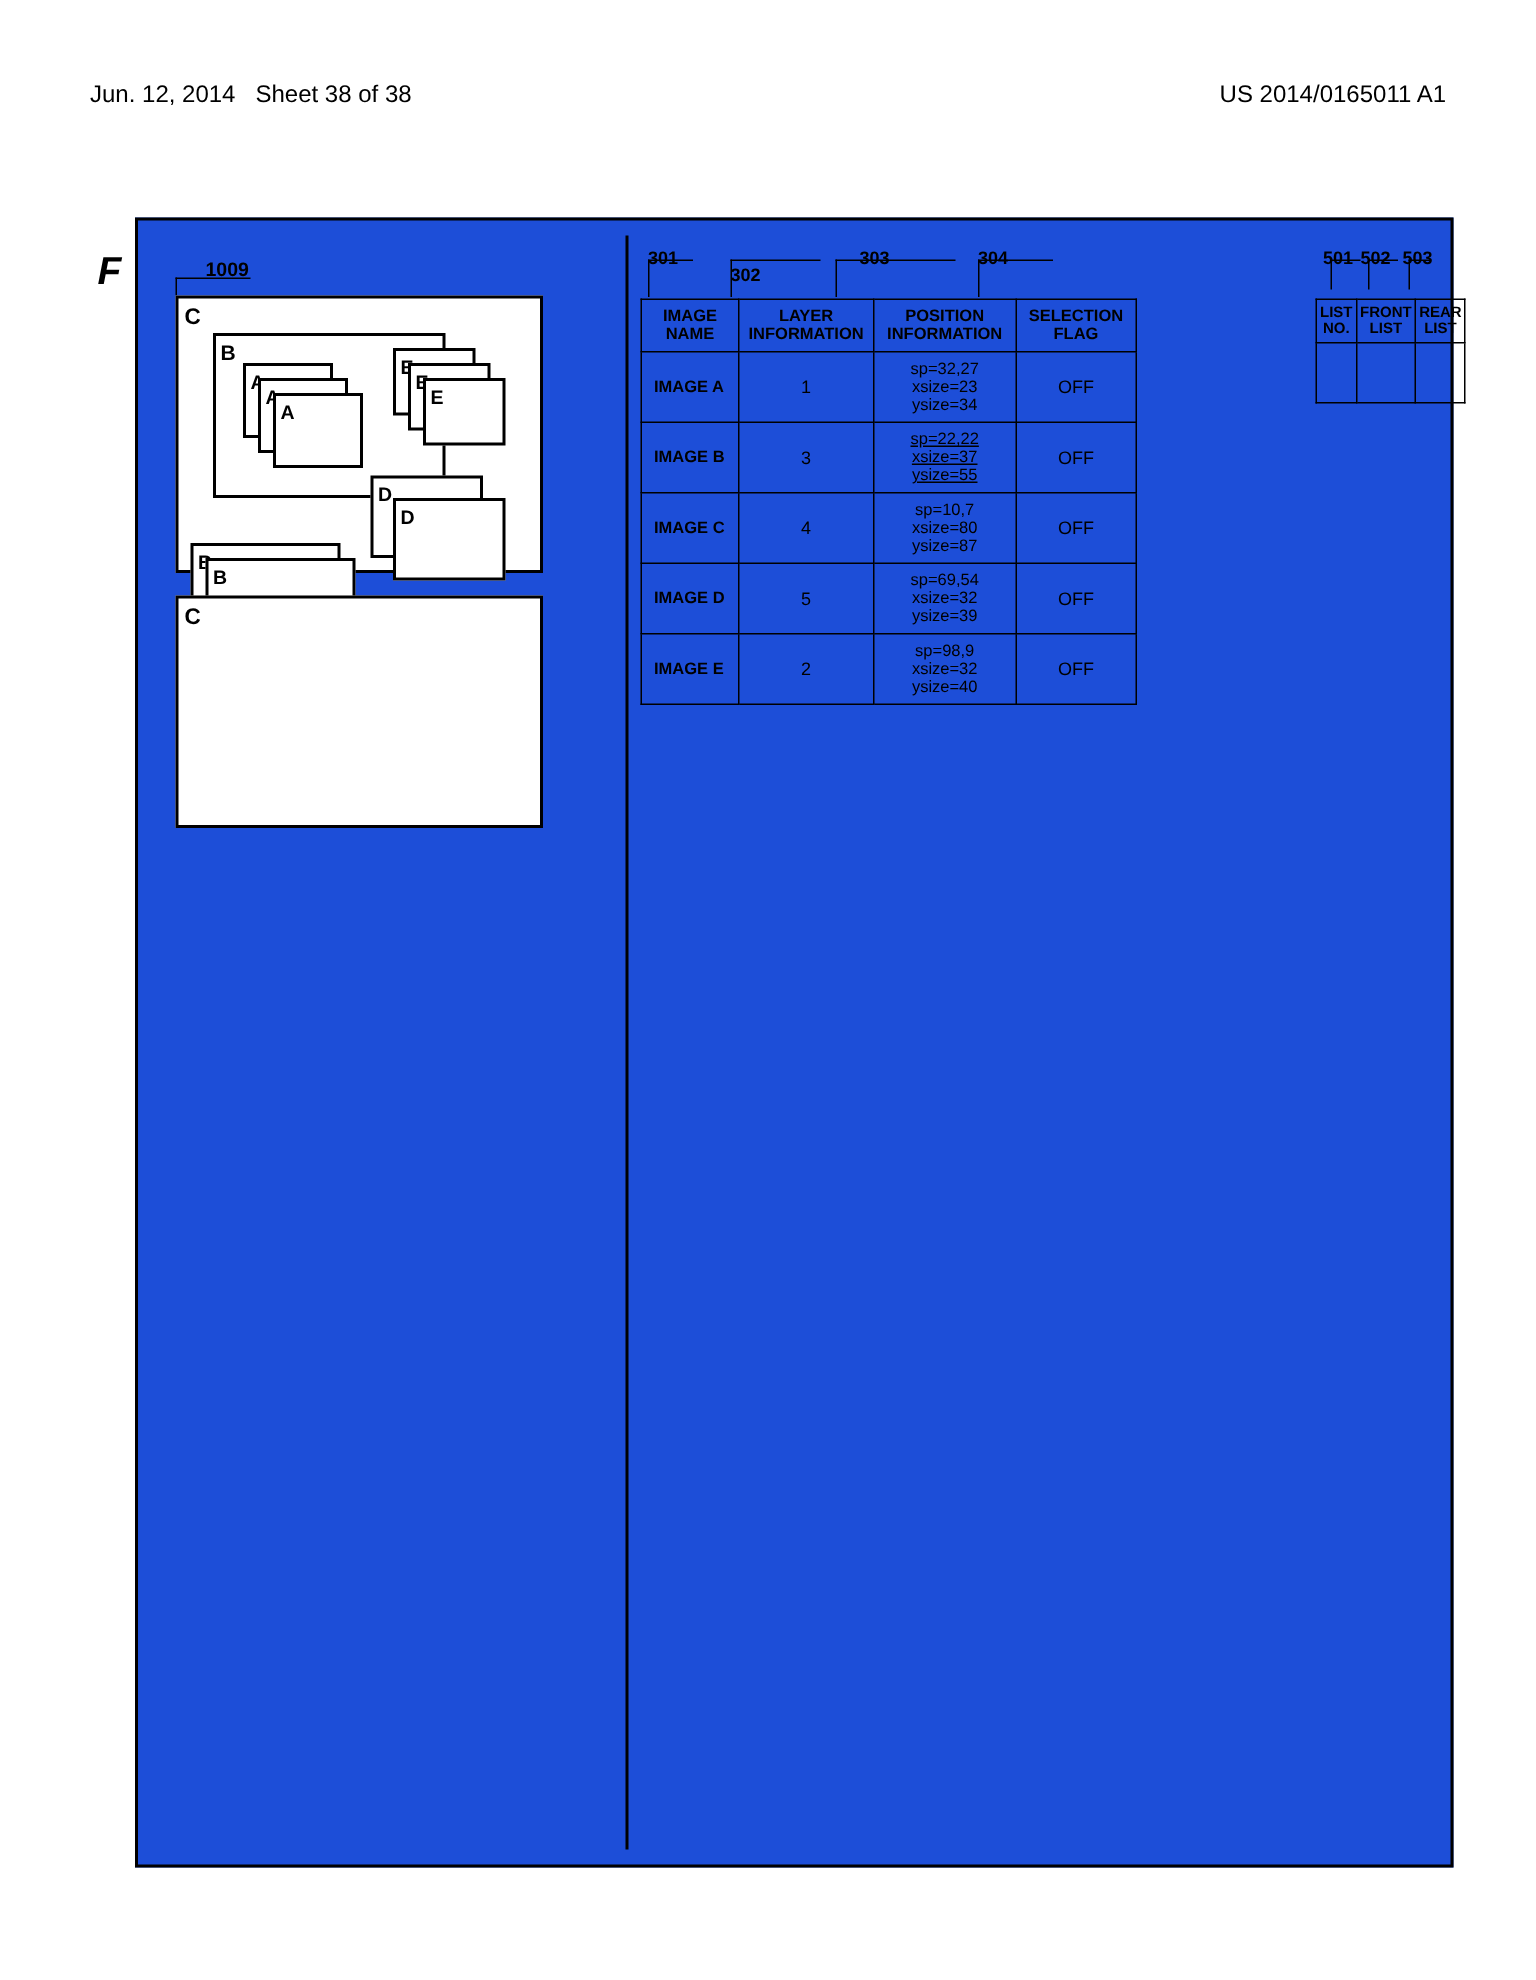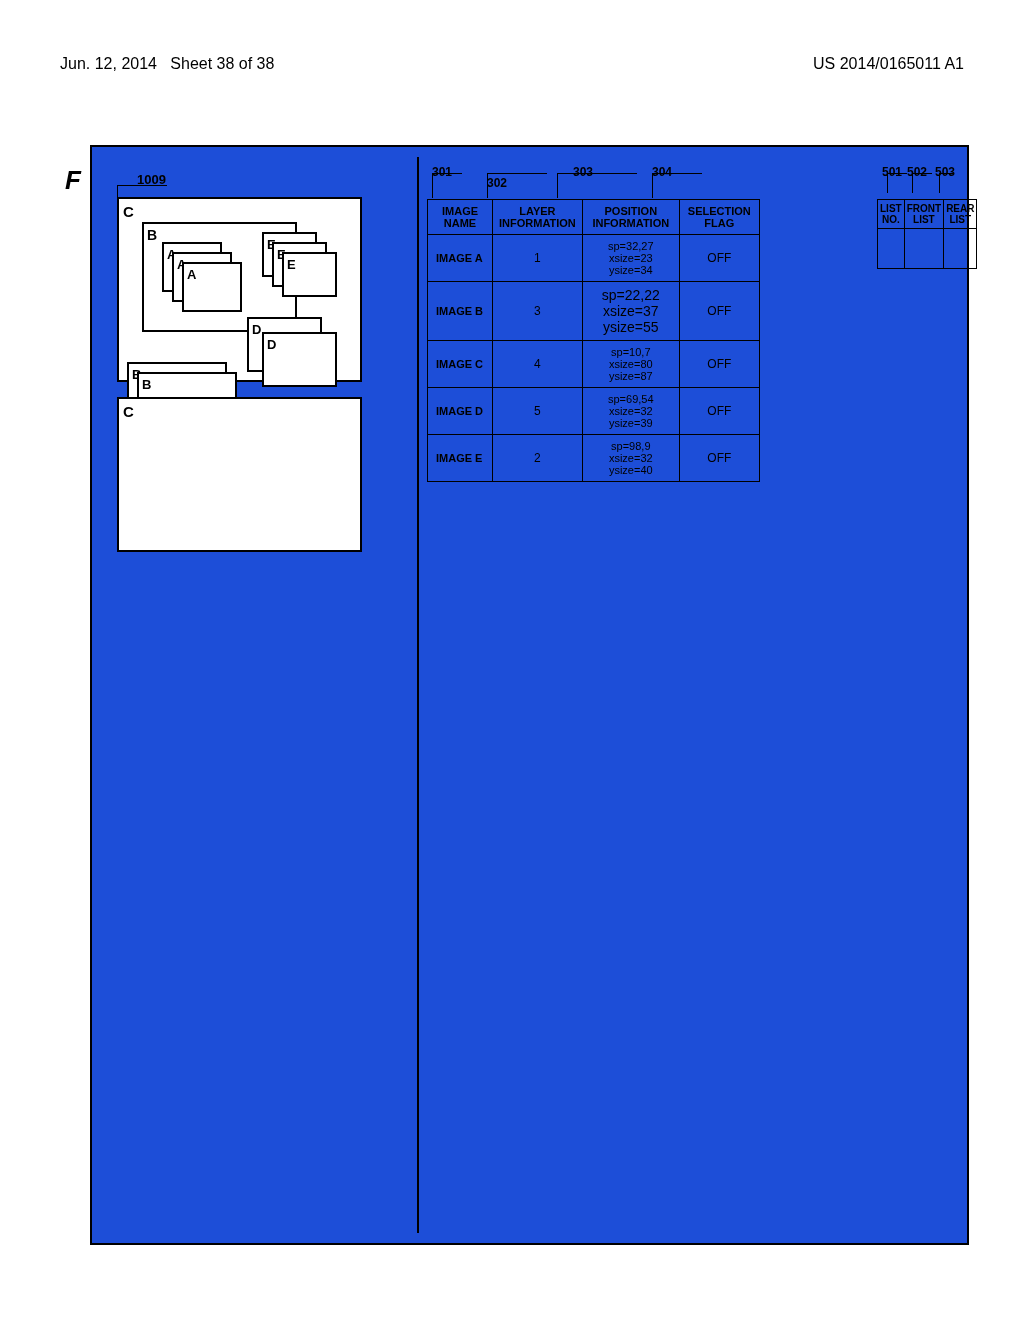--- a/index.html
+++ b/index.html
@@ -119,21 +119,21 @@
             <td style="border: 1.5px solid rgb(0, 0, 0); padding: 6px 8px; font-size: 11px; font-weight: bold;">IMAGE A</td>
             <td style="border: 1.5px solid rgb(0, 0, 0); padding: 6px; font-size: 12px; text-align: center;">1</td>
             <td style="border: 1.5px solid rgb(0, 0, 0); padding: 5px 6px; font-size: 11px; white-space: pre-line; text-align: center;">sp=32,27
 xsize=23
 ysize=34</td>
             <td style="border: 1.5px solid rgb(0, 0, 0); padding: 6px; font-size: 12px; text-align: center;">OFF</td>
           </tr>
           <tr>
             <td style="border: 1.5px solid rgb(0, 0, 0); padding: 6px 8px; font-size: 11px; font-weight: bold;">IMAGE B</td>
             <td style="border: 1.5px solid rgb(0, 0, 0); padding: 6px; font-size: 12px; text-align: center;">3</td>
-            <td style="border: 1.5px solid rgb(0, 0, 0); padding: 5px 19px; font-size: 14px; white-space: pre-line; text-align: center;">sp=22,22
+            <td style="border: 1.5px solid rgb(0, 0, 0); padding: 5px 19px; font-size: 11px; white-space: pre-line; text-align: center; text-decoration: underline;">sp=22,22
 xsize=37
 ysize=55</td>
             <td style="border: 1.5px solid rgb(0, 0, 0); padding: 6px; font-size: 12px; text-align: center;">OFF</td>
           </tr>
           <tr>
             <td style="border: 1.5px solid rgb(0, 0, 0); padding: 6px 8px; font-size: 11px; font-weight: bold;">IMAGE C</td>
             <td style="border: 1.5px solid rgb(0, 0, 0); padding: 6px; font-size: 12px; text-align: center;">4</td>
             <td style="border: 1.5px solid rgb(0, 0, 0); padding: 5px 6px; font-size: 11px; white-space: pre-line; text-align: center;">sp=10,7
 xsize=80
 ysize=87</td>

